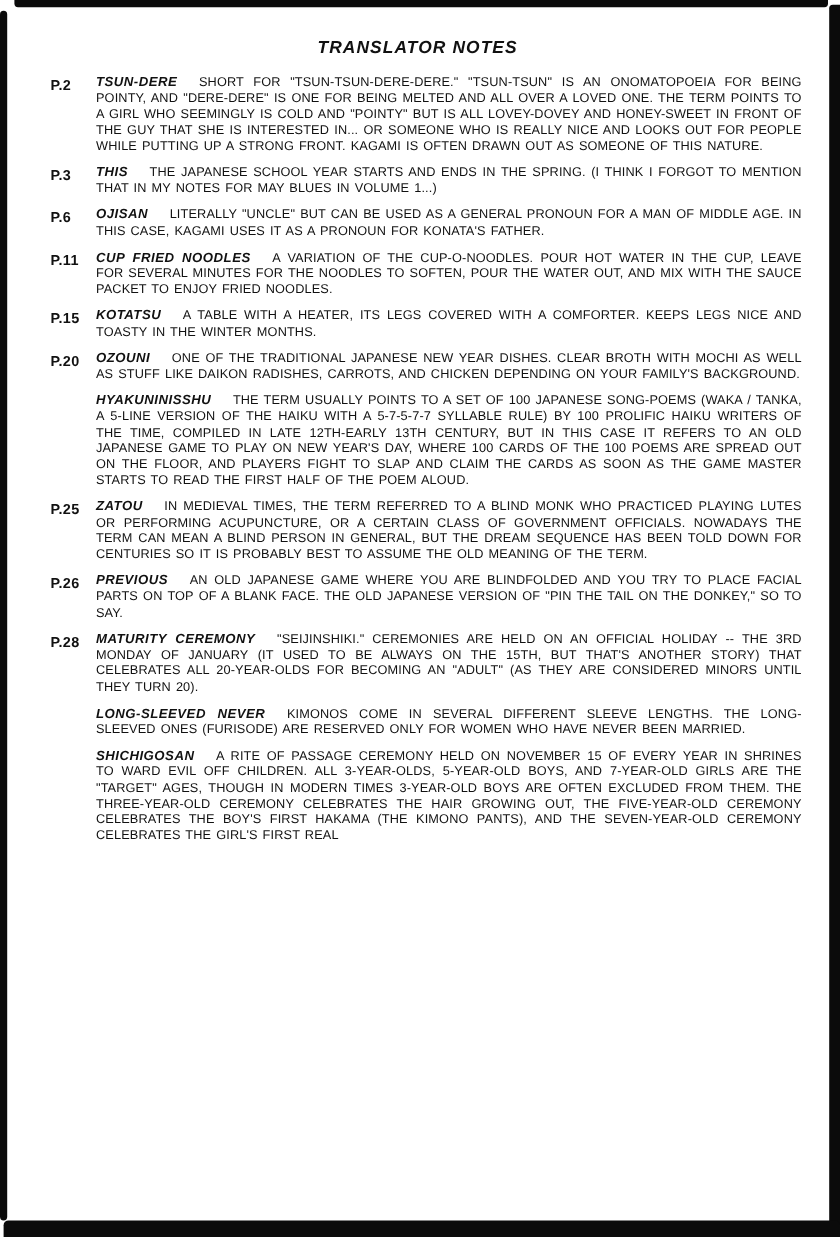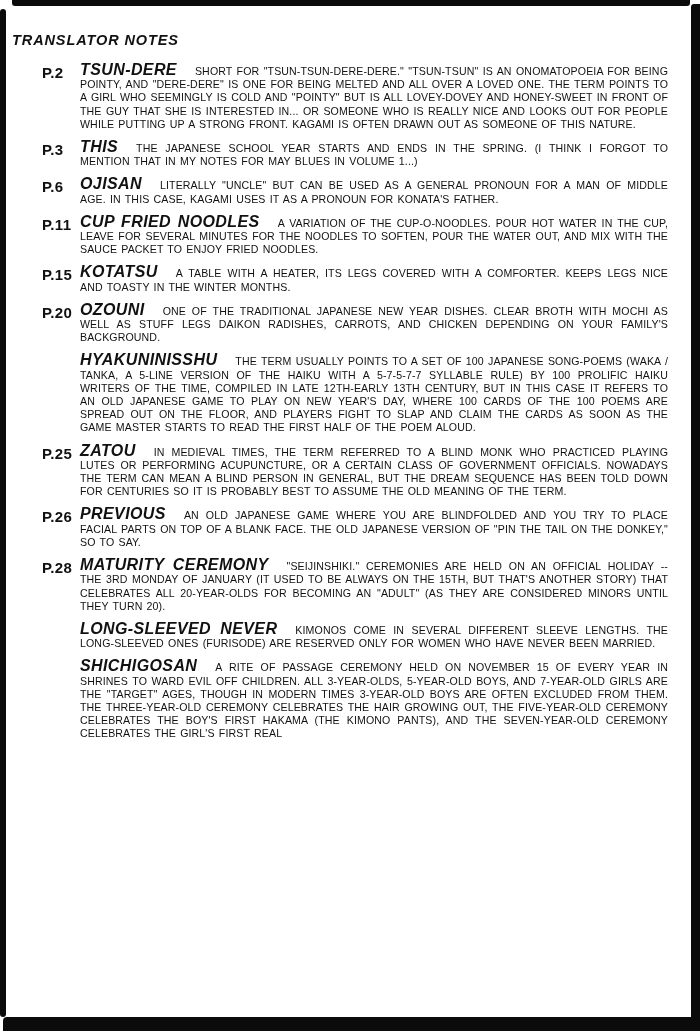--- a/index.html
+++ b/index.html
@@ -18,48 +18,49 @@
   .edge-left   { left: 0; top: 9px; bottom: 14px; width: 6px; border-radius: 3px; }
   .edge-right  { right: 0; top: 4px; bottom: 10px; width: 9px; border-radius: 3px 0 0 3px; }
   .edge-bottom { bottom: 0; left: 3px; right: 0; height: 14px; border-radius: 4px 4px 0 0; }
 
   .page {
     position: absolute;
     top: 10px; left: 12px; right: 16px; bottom: 16px;
     background: #ffffff;
   }
   .title {
+    text-align: center;
     font-weight: bold;
     font-style: italic;
     font-size: 14.5px;
     letter-spacing: 0.9px;
     margin: 22px 0 15px 0;
   }
   .entries { padding: 0 16px 0 30px; }
   .entry { display: flex; margin-bottom: 9px; }
   .pref {
     flex: 0 0 38px;
     width: 38px;
-    font-size: 15px;
+    font-size: 12px;
     font-weight: bold;
     letter-spacing: 0.3px;
     padding-top: 1px;
   }
   .ntext {
     flex: 1;
     font-size: 10.6px;
     line-height: 13.2px;
     text-align: justify;
     letter-spacing: 0.12px;
     word-spacing: 1.1px;
   }
   .term {
     font-weight: bold;
     font-style: italic;
-    font-size: 16px;
+    font-size: 11px;
     letter-spacing: 0.4px;
     margin-right: 18px;
     white-space: nowrap;
   }
 </style>
 </head>
 <body>
 
 <div class="edge edge-top"></div>
 <div class="edge edge-left"></div>
@@ -93,21 +94,21 @@
 
 
     <div class="entry">
       <div class="pref">P.15</div>
       <div class="ntext"><span class="term">KOTATSU</span><span>A TABLE WITH A HEATER, ITS LEGS COVERED WITH A COMFORTER. KEEPS LEGS NICE AND TOASTY IN THE WINTER MONTHS.</span></div>
     </div>
 
 
     <div class="entry">
       <div class="pref">P.20</div>
-      <div class="ntext"><span class="term">OZOUNI</span><span>ONE OF THE TRADITIONAL JAPANESE NEW YEAR DISHES. CLEAR BROTH WITH MOCHI AS WELL AS STUFF LEGS DAIKON RADISHES, CARROTS, AND CHICKEN DEPENDING ON YOUR FAMILY'S BACKGROUND.</span></div>
+      <div class="ntext"><span class="term">OZOUNI</span><span>ONE OF THE TRADITIONAL JAPANESE NEW YEAR DISHES. CLEAR BROTH WITH MOCHI AS WELL AS STUFF LIKE DAIKON RADISHES, CARROTS, AND CHICKEN DEPENDING ON YOUR FAMILY'S BACKGROUND.</span></div>
     </div>
 
 
 
     <div class="entry">
       <div class="pref"></div>
       <div class="ntext"><span class="term">HYAKUNINISSHU</span><span>THE TERM USUALLY POINTS TO A SET OF 100 JAPANESE SONG-POEMS (WAKA / TANKA, A 5-LINE VERSION OF THE HAIKU WITH A 5-7-5-7-7 SYLLABLE RULE) BY 100 PROLIFIC HAIKU WRITERS OF THE TIME, COMPILED IN LATE 12TH-EARLY 13TH CENTURY, BUT IN THIS CASE IT REFERS TO AN OLD JAPANESE GAME TO PLAY ON NEW YEAR'S DAY, WHERE 100 CARDS OF THE 100 POEMS ARE SPREAD OUT ON THE FLOOR, AND PLAYERS FIGHT TO SLAP AND CLAIM THE CARDS AS SOON AS THE GAME MASTER STARTS TO READ THE FIRST HALF OF THE POEM ALOUD.</span></div>
     </div>
 
     <div class="entry">

